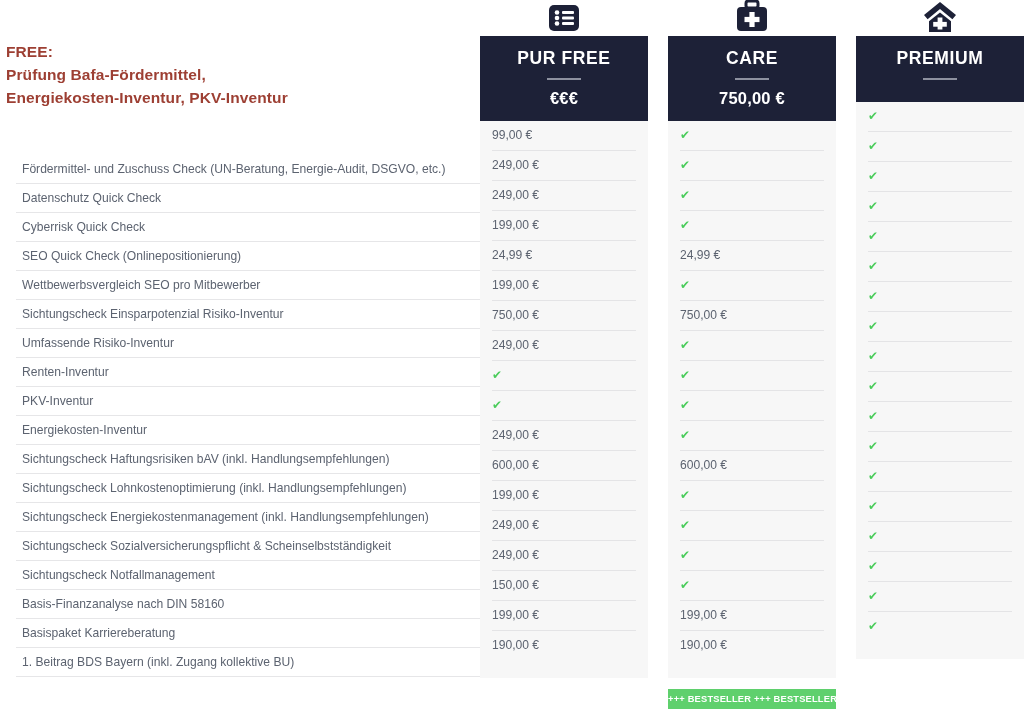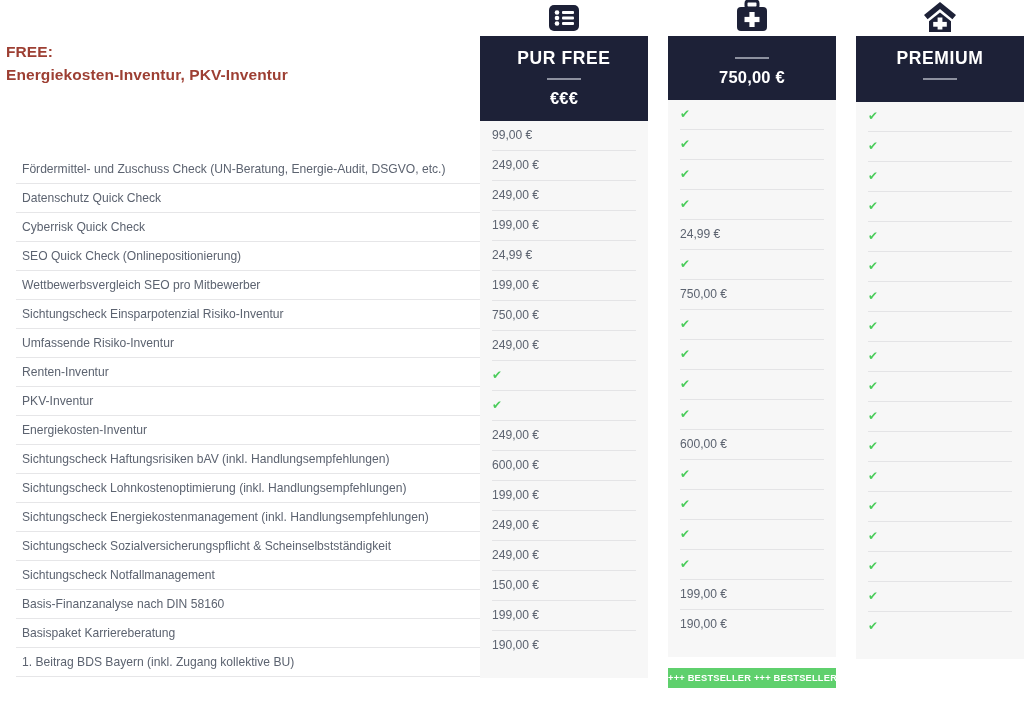--- a/index.html
+++ b/index.html
@@ -127,20 +127,21 @@
   #plan-1 { left: 668px; }
   #plan-2 { left: 856px; }
 </style>
 </head>
 <body>
 
 <div id="board">
 
   <div id="headline">
       <span class="hl-line">FREE:</span>
+      <span class="hl-line">Prüfung Bafa-Fördermittel,</span>
       <span class="hl-line">Energiekosten-Inventur, PKV-Inventur</span>
     </div>
 
   <div id="features">
       <div class="feat-row">Fördermittel- und Zuschuss Check (UN-Beratung, Energie-Audit, DSGVO, etc.)</div>
       <div class="feat-row">Datenschutz Quick Check</div>
       <div class="feat-row">Cyberrisk Quick Check</div>
       <div class="feat-row">SEO Quick Check (Onlinepositionierung)</div>
       <div class="feat-row">Wettbewerbsvergleich SEO pro Mitbewerber</div>
       <div class="feat-row">Sichtungscheck Einsparpotenzial Risiko-Inventur</div>
@@ -199,20 +200,21 @@
   <div class="plan" id="plan-1">
       <div class="plan-icon">
         <svg width="34" height="36" viewBox="0 0 34 36">
           <rect x="11" y="2" width="12" height="7" rx="2.2" fill="none" stroke="#1d2137" stroke-width="3"></rect>
           <rect x="2" y="8" width="30" height="24" rx="4" fill="#1d2137"></rect>
           <rect x="14.4" y="13" width="5.2" height="15" fill="#fff"></rect>
           <rect x="9.5" y="17.9" width="15" height="5.2" fill="#fff"></rect>
         </svg>
       </div>
       <div class="plan-head">
+        <div class="plan-name">CARE</div>
         <div class="plan-rule"></div>
         <div class="plan-price">750,00 €</div>
       </div>
       <div class="plan-body">
         <div class="cell check">✔</div>
         <div class="cell check">✔</div>
         <div class="cell check">✔</div>
         <div class="cell check">✔</div>
         <div class="cell">24,99 €</div>
         <div class="cell check">✔</div>

